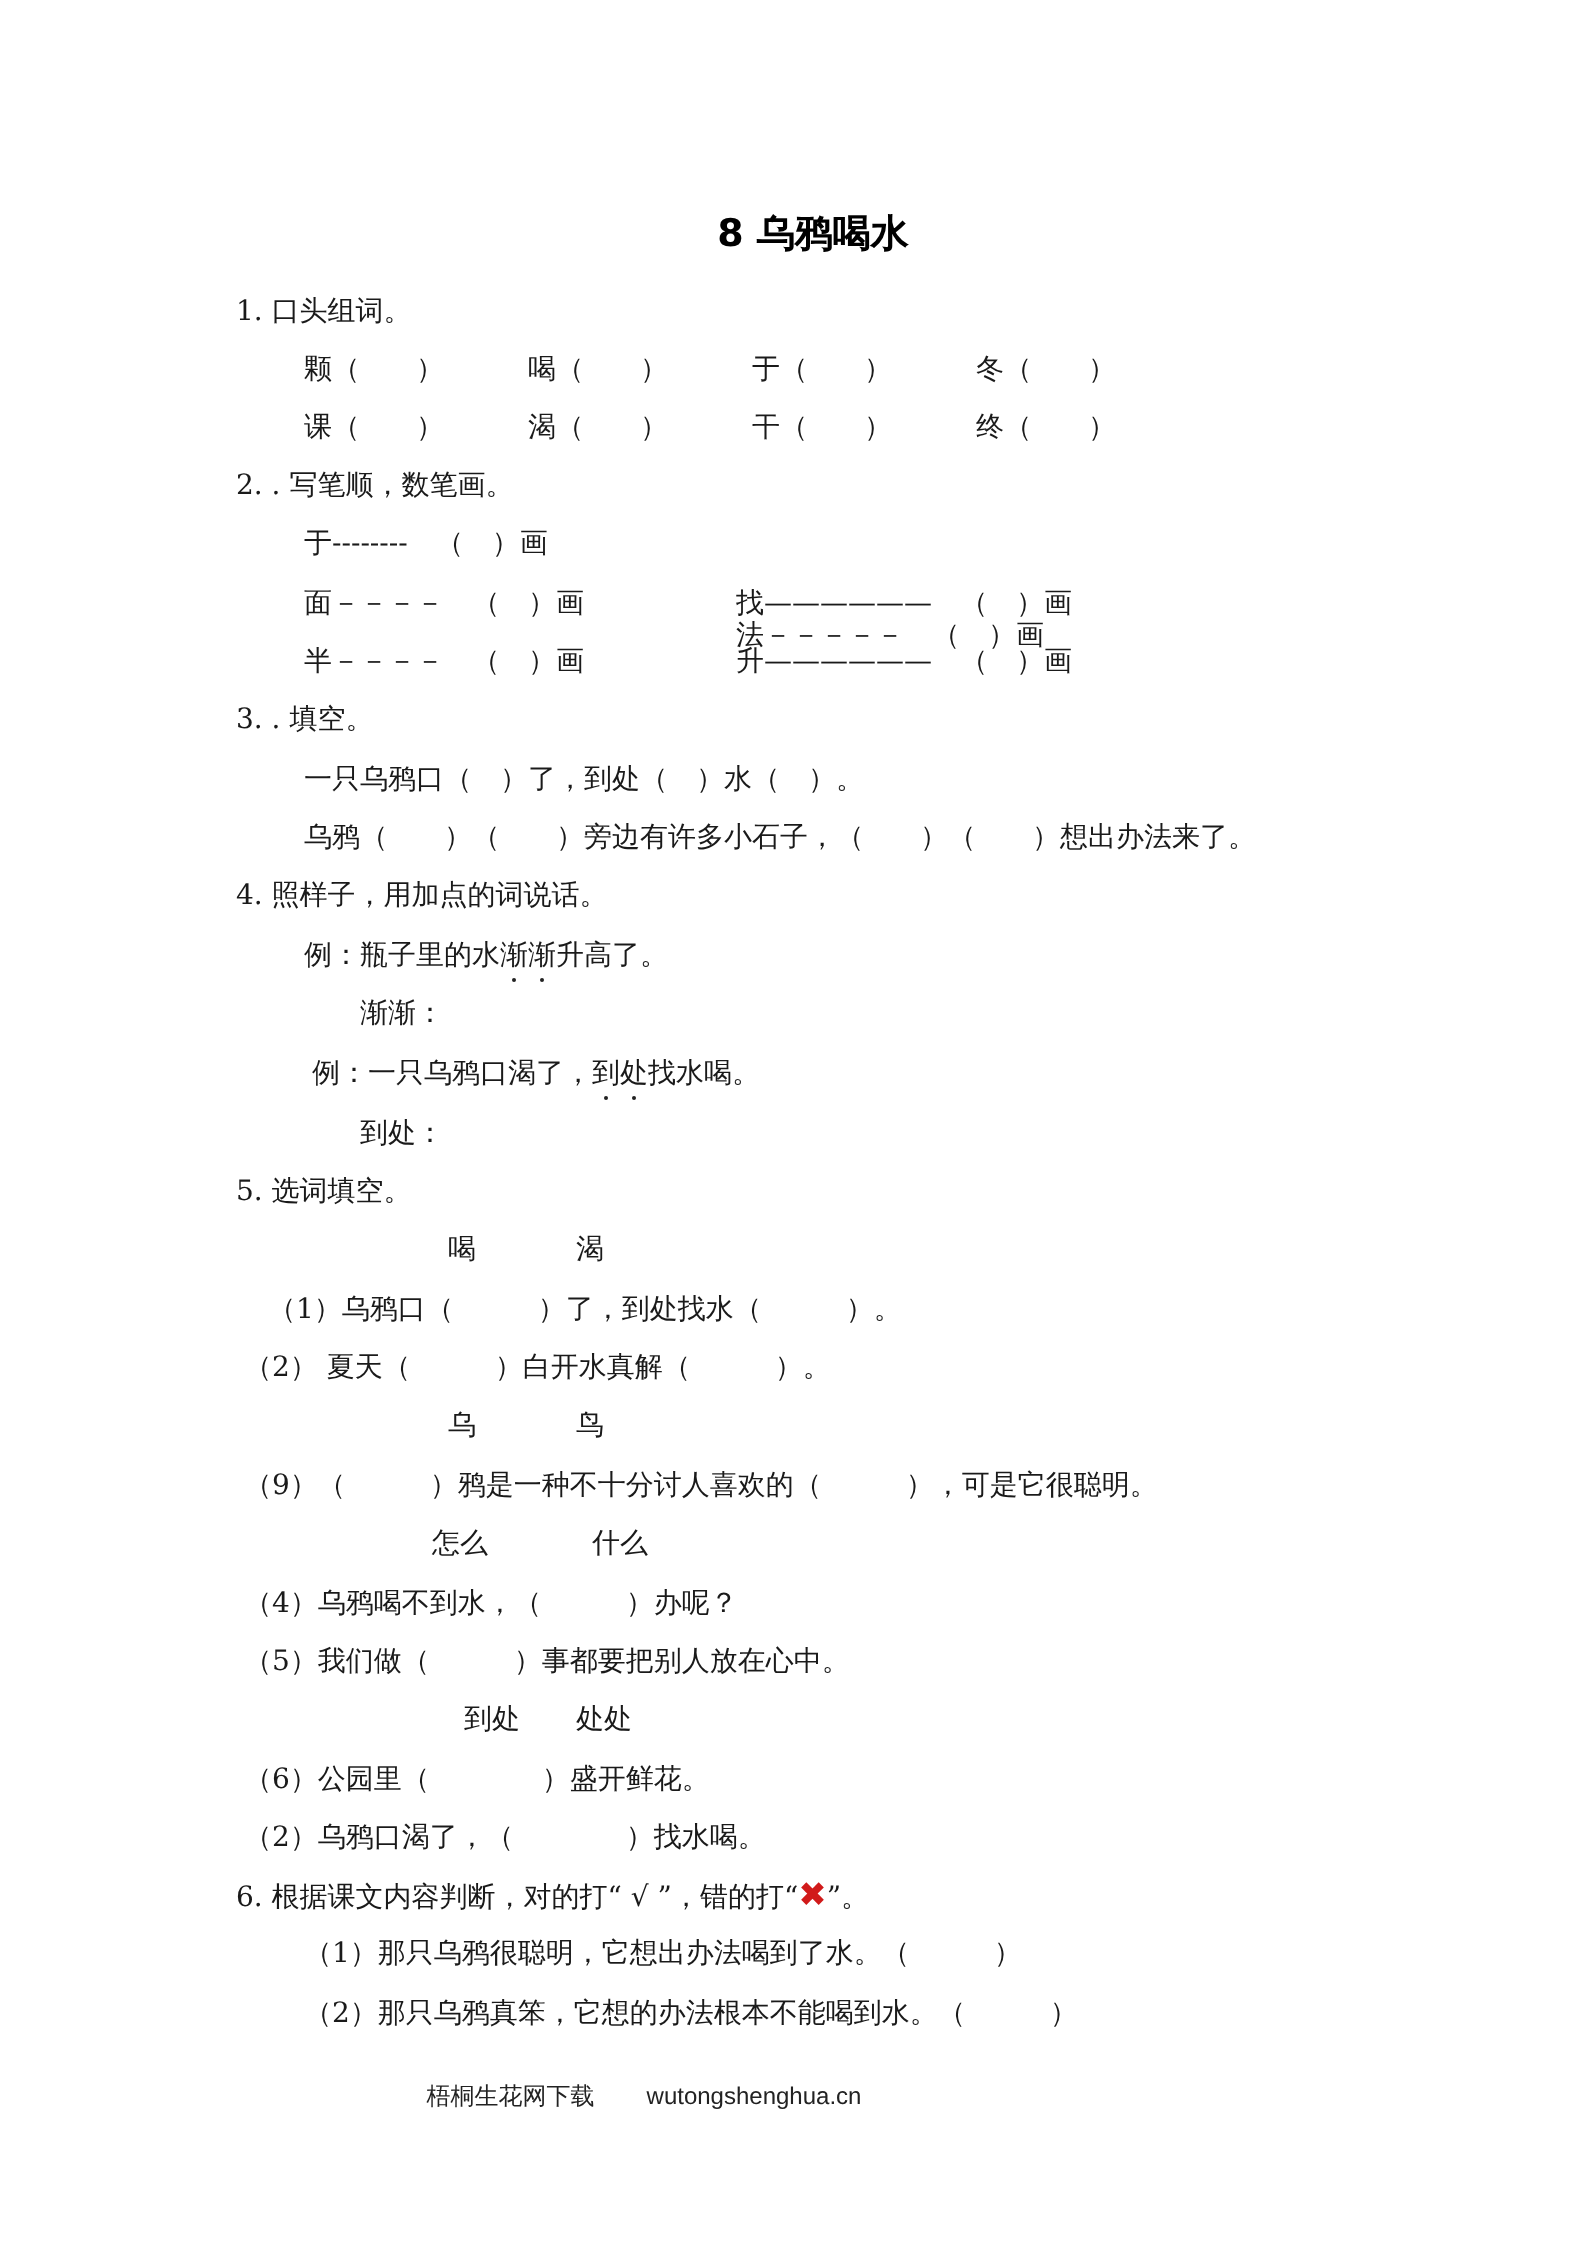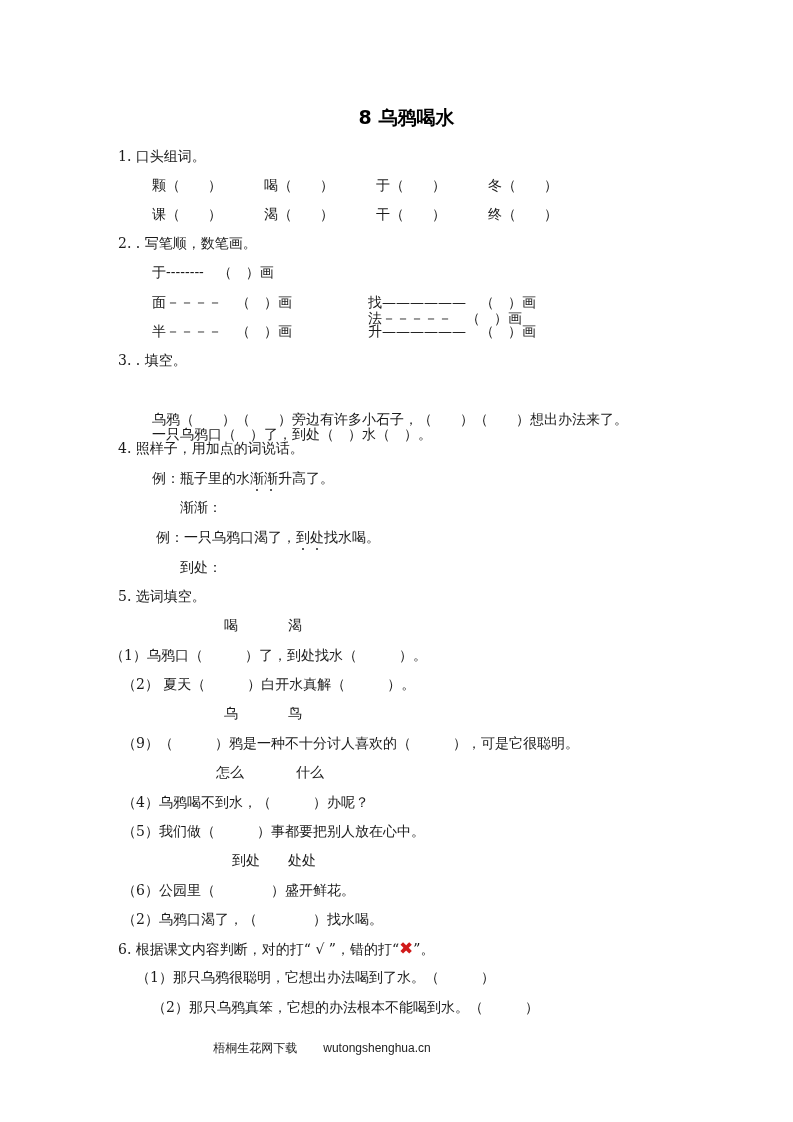--- a/index.html
+++ b/index.html
@@ -46,43 +46,43 @@
 
 <div class="abs q" style="top:233px;left:118px;">2. . 写笔顺，数笔画。</div>
 <div class="cell" style="top:262px;left:152px;">于--------　（　）画</div>
 <div class="cell" style="top:264px;left:368px;margin-top:44px;">法－－－－－　（　）画</div>
 <div class="cell" style="top:292px;left:152px;">面－－－－　（　）画</div>
 <div class="cell" style="top:292px;left:368px;">找——————　（　）画</div>
 <div class="cell" style="top:321px;left:152px;">半－－－－　（　）画</div>
 <div class="cell" style="top:321px;left:368px;">升——————　（　）画</div>
 
 <div class="abs q" style="top:350px;left:118px;">3. . 填空。</div>
-<div class="abs" style="top:380px;left:152px;margin-top:44px;">一只乌鸦口（　）了，到处（　）水（　）。</div>
+<div class="abs" style="top:380px;left:152px;">一只乌鸦口（　）了，到处（　）水（　）。</div>
 <div class="abs" style="top:409px;left:152px;">乌鸦（　　）（　　）旁边有许多小石子，（　　）（　　）想出办法来了。</div>
 
 <div class="abs q" style="top:438px;left:118px;">4. 照样子，用加点的词说话。</div>
 <div class="abs" style="top:468px;left:152px;"><span>例：瓶子里的水</span><span class="dot">渐</span><span class="dot">渐</span><span>升高了。</span></div>
 <div class="abs" style="top:497px;left:180px;">渐渐：</div>
 <div class="abs" style="top:527px;left:156px;"><span>例：一只乌鸦口渴了，</span><span class="dot">到</span><span class="dot">处</span><span>找水喝。</span></div>
 <div class="abs" style="top:557px;left:180px;">到处：</div>
 
 <div class="abs q" style="top:586px;left:118px;">5. 选词填空。</div>
 <div class="abs" style="top:615px;left:224px;">喝</div>
 <div class="abs" style="top:615px;left:288px;">渴</div>
-<div class="abs" style="top:645px;left:110px;">（1）乌鸦口（　　　）了，到处找水（　　　）。</div>
+<div class="abs" style="top:645px;left:134px;">（1）乌鸦口（　　　）了，到处找水（　　　）。</div>
 <div class="abs" style="top:674px;left:122px;text-align:right;">（2） 夏天（　　　）白开水真解（　　　）。</div>
 <div class="abs" style="top:703px;left:224px;">乌</div>
 <div class="abs" style="top:703px;left:288px;">鸟</div>
 <div class="abs" style="top:733px;left:122px;">（9）（　　　）鸦是一种不十分讨人喜欢的（　　　），可是它很聪明。</div>
 <div class="abs" style="top:762px;left:216px;">怎么</div>
 <div class="abs" style="top:762px;left:296px;">什么</div>
 <div class="abs" style="top:792px;left:122px;">（4）乌鸦喝不到水，（　　　）办呢？</div>
 <div class="abs" style="top:821px;left:122px;">（5）我们做（　　　）事都要把别人放在心中。</div>
 <div class="abs" style="top:850px;left:232px;">到处</div>
 <div class="abs" style="top:850px;left:288px;">处处</div>
 <div class="abs" style="top:880px;left:122px;">（6）公园里（　　　　）盛开鲜花。</div>
 <div class="abs" style="top:909px;left:122px;">（2）乌鸦口渴了，（　　　　）找水喝。</div>
 
 <div class="abs q" style="top:938px;left:118px;"><span>6. 根据课文内容判断，对的打“ √ ”，错的打“</span><span class="redx">✖</span><span>”。</span></div>
-<div class="abs" style="top:967px;left:136px;">（1）那只乌鸦很聪明，它想出办法喝到了水。（　　　）</div>
+<div class="abs" style="top:967px;left:152px;">（1）那只乌鸦很聪明，它想出办法喝到了水。（　　　）</div>
 <div class="abs" style="top:997px;left:152px;">（2）那只乌鸦真笨，它想的办法根本不能喝到水。（　　　）</div>
 
 <div class="footer"><span>梧桐生花网下载</span><span class="site">wutongshenghua.cn</span></div>
 
 </body></html>

